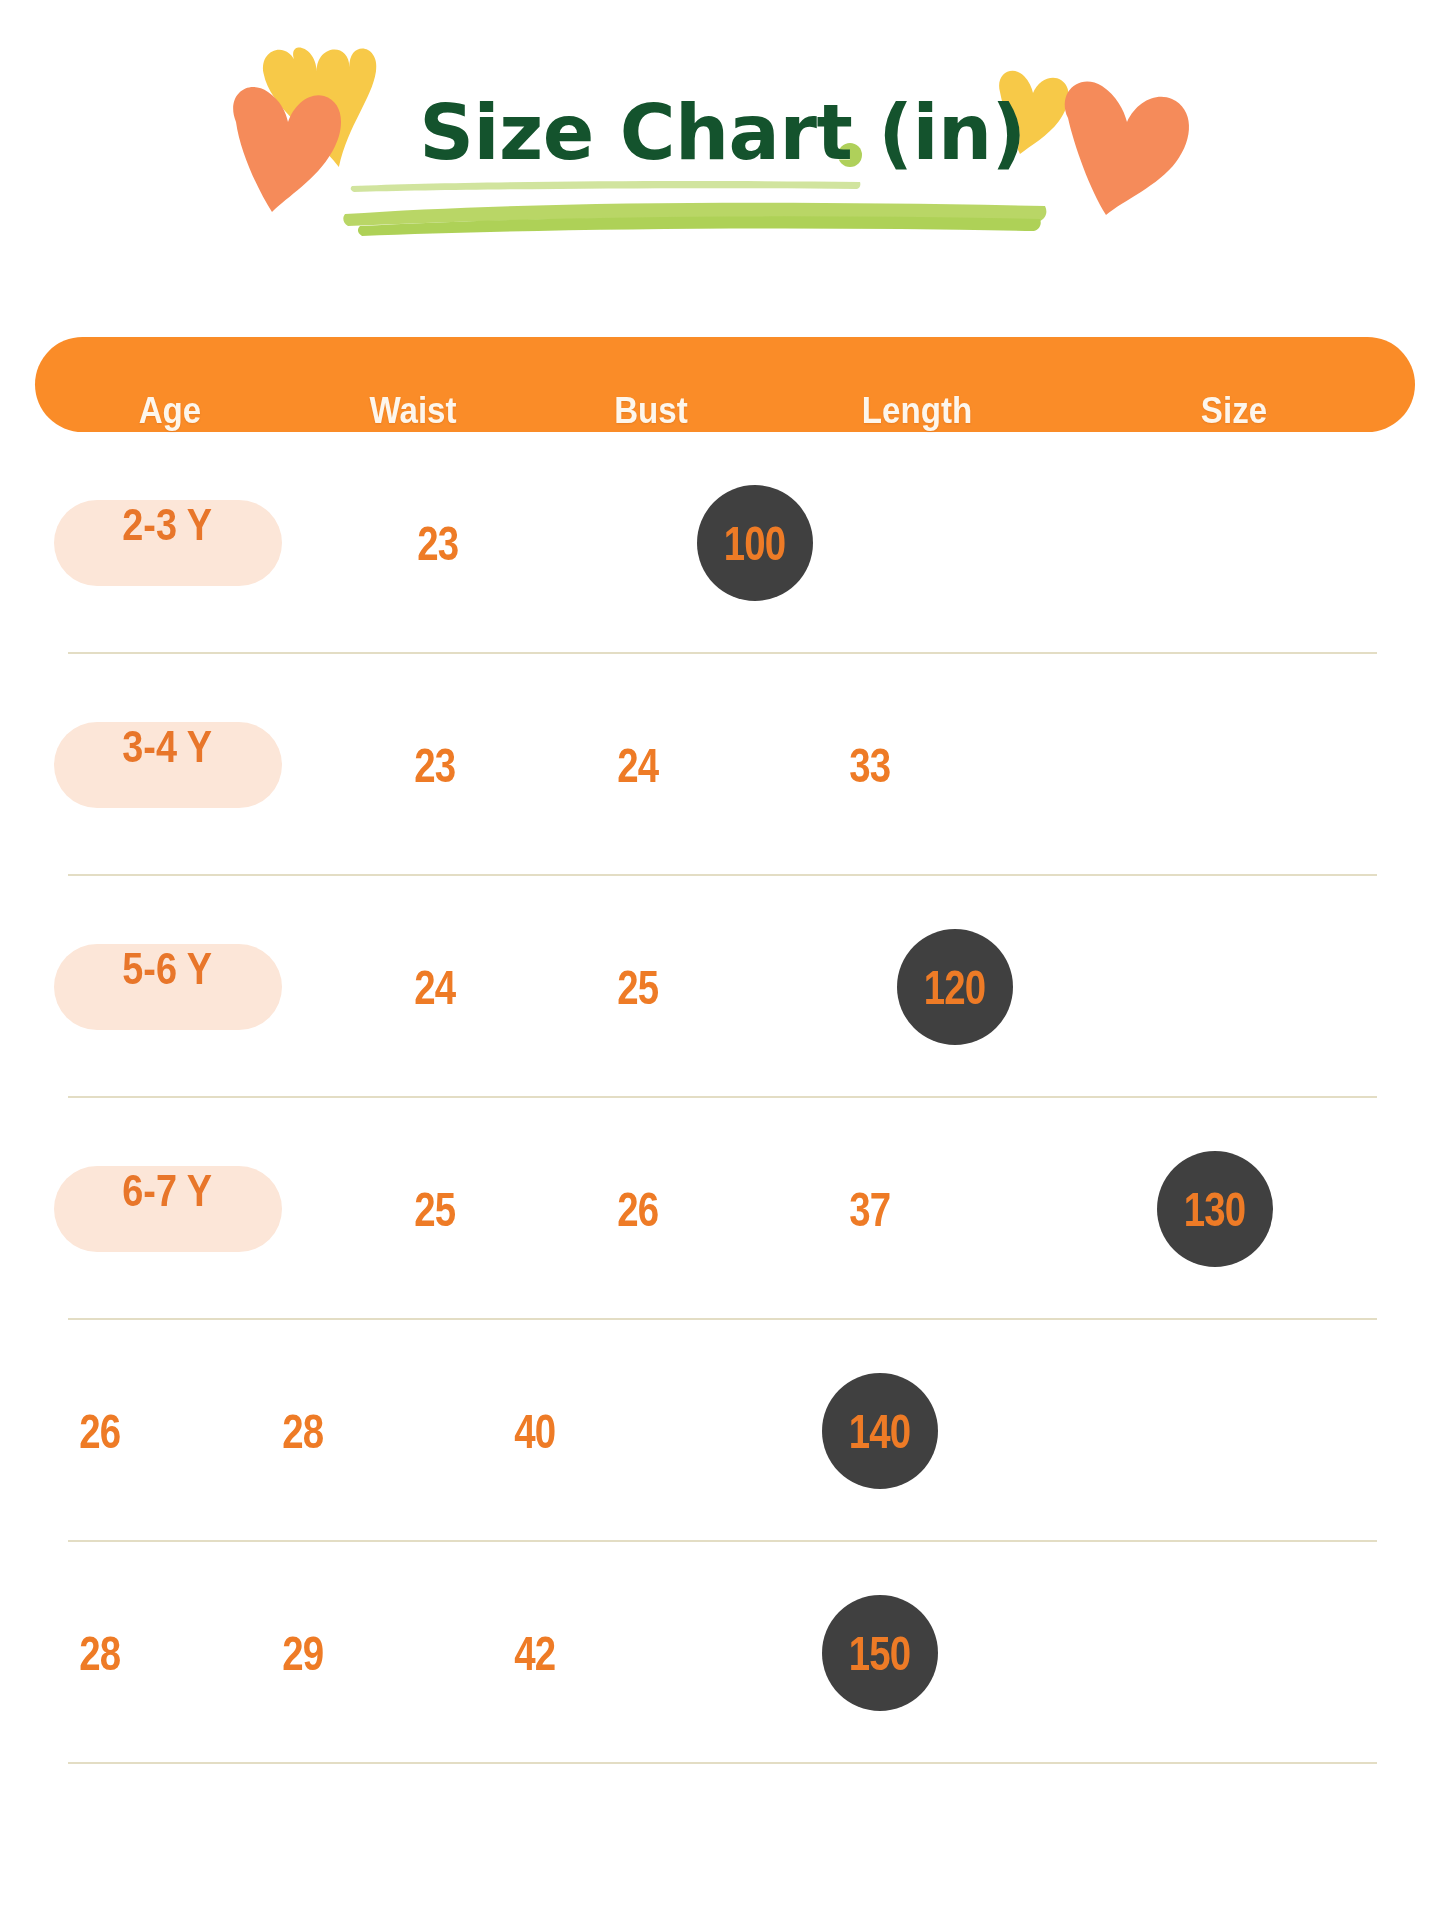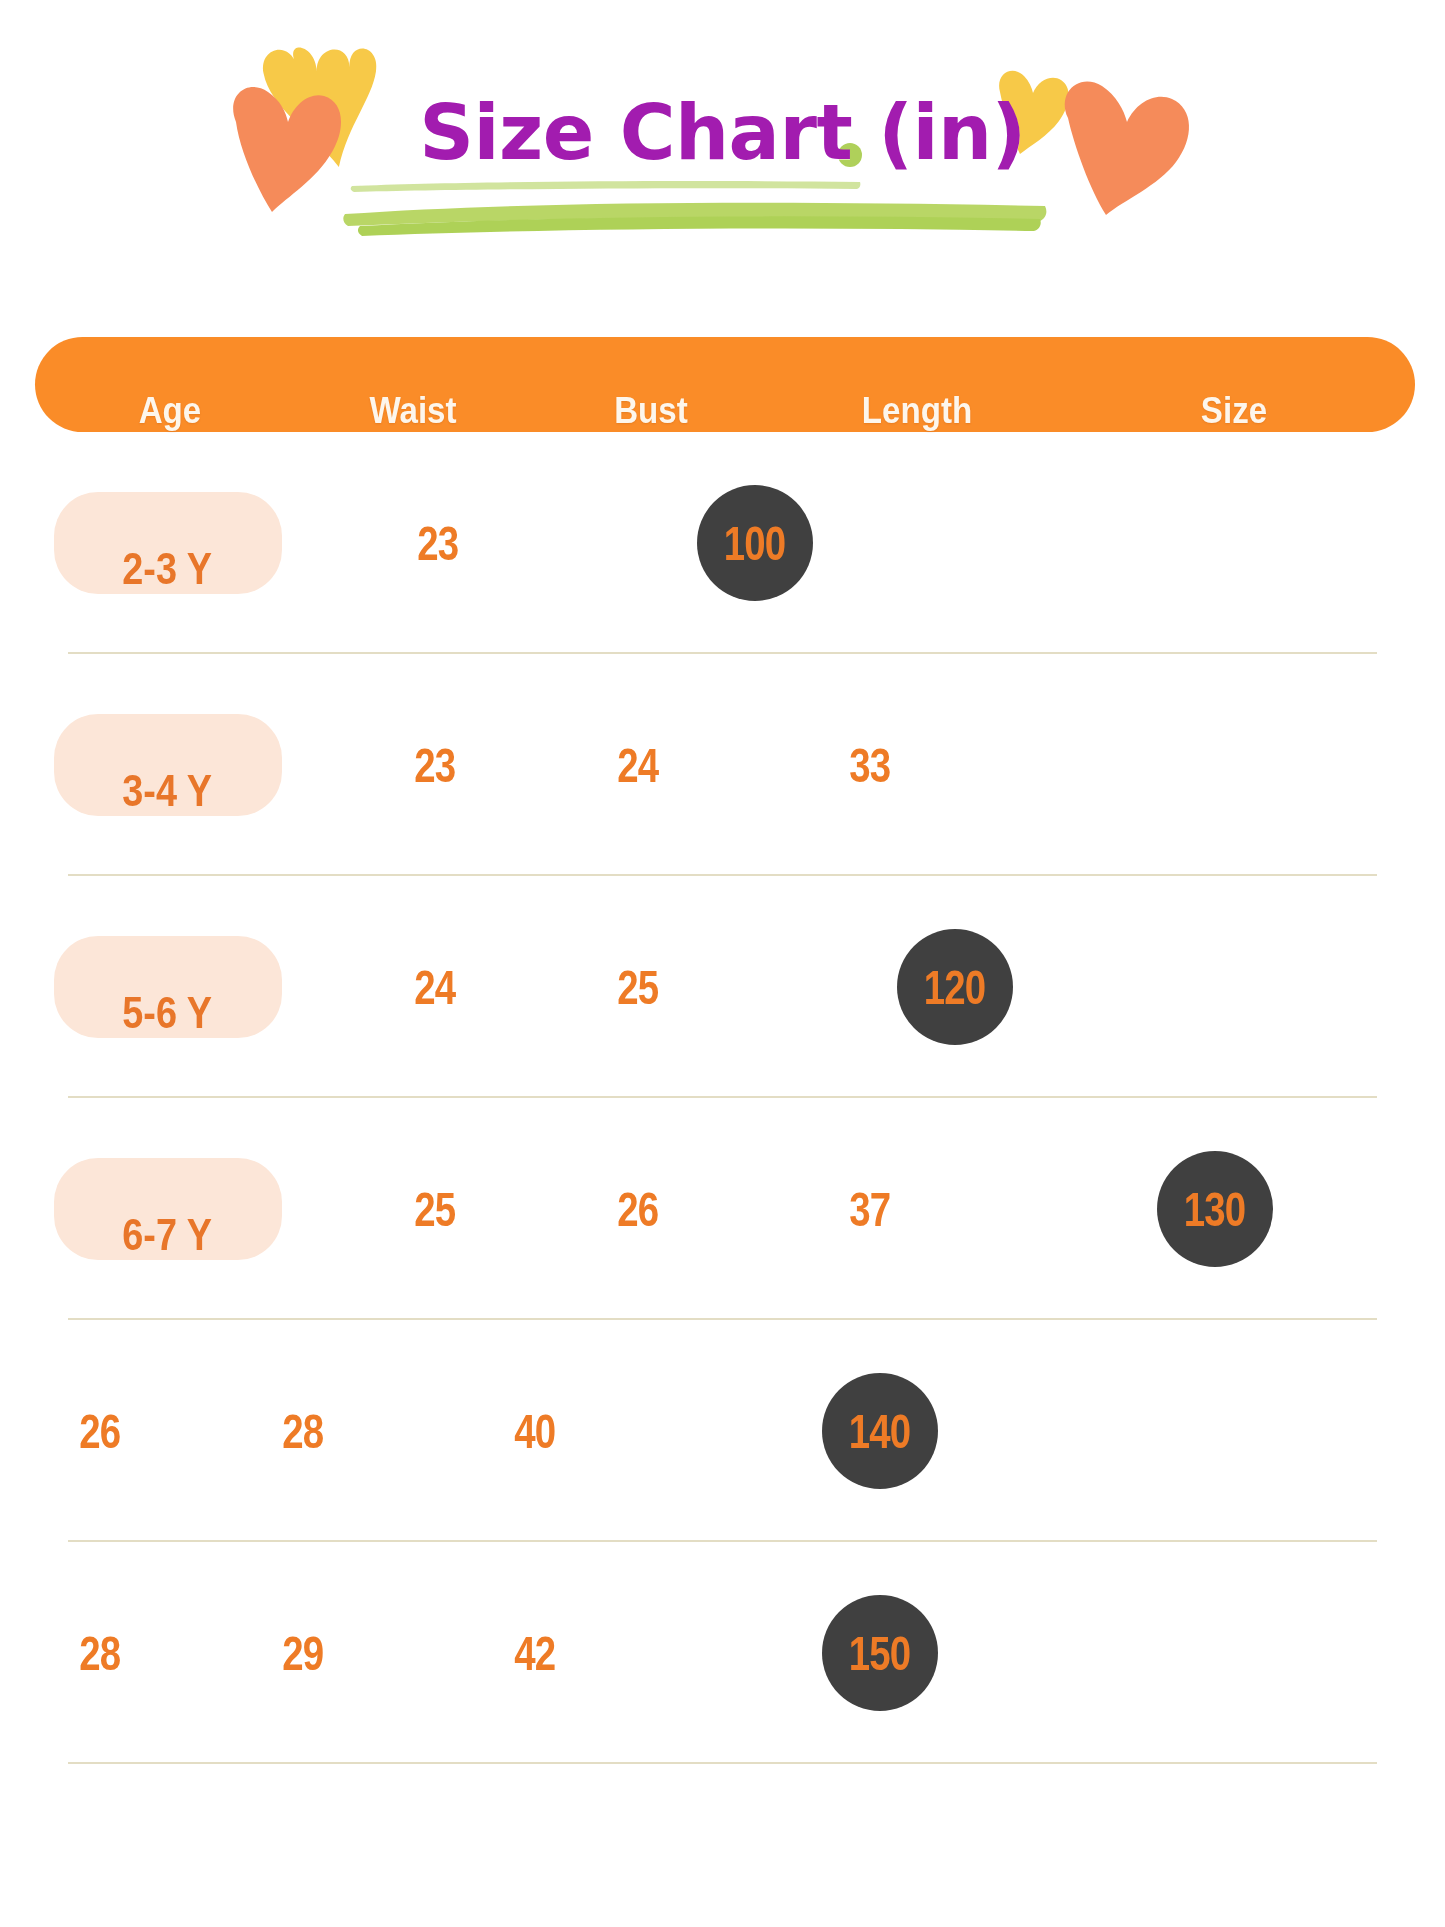--- a/index.html
+++ b/index.html
@@ -31,21 +31,21 @@
   #chart-title {
     position: absolute;
     left: 0;
     top: 88px;
     width: 1445px;
     text-align: center;
     font-family: "DejaVu Sans", sans-serif;
     font-weight: bold;
     font-size: 76px;
     letter-spacing: -0.5px;
-    color: #a21caf;
+    color: #14532d;
     white-space: nowrap;
     text-shadow: 0 1px 0 rgba(255,255,255,0.55);
   }
 
   
   #size-table {
     position: absolute;
     left: 0;
     top: 0;
     width: 1445px;
@@ -98,25 +98,25 @@
 
   .cell {
     display: flex;
     align-items: center;
     justify-content: center;
     height: 100%;
   }
 
   .age-pill {
     min-width: 228px;
-    height: 102px;
+    height: 86px;
     background: #FCE6D8;
     border-radius: 44px;
     display: flex;
-    align-items: flex-end;
+    align-items: flex-start;
     justify-content: center;
     padding: 0 16px;
     box-sizing: border-box;
   }
   .age-text {
     font-family: "Liberation Sans", sans-serif;
     font-weight: bold;
     font-size: 44px;
     color: #E8762A;
     transform: scaleX(0.86);

